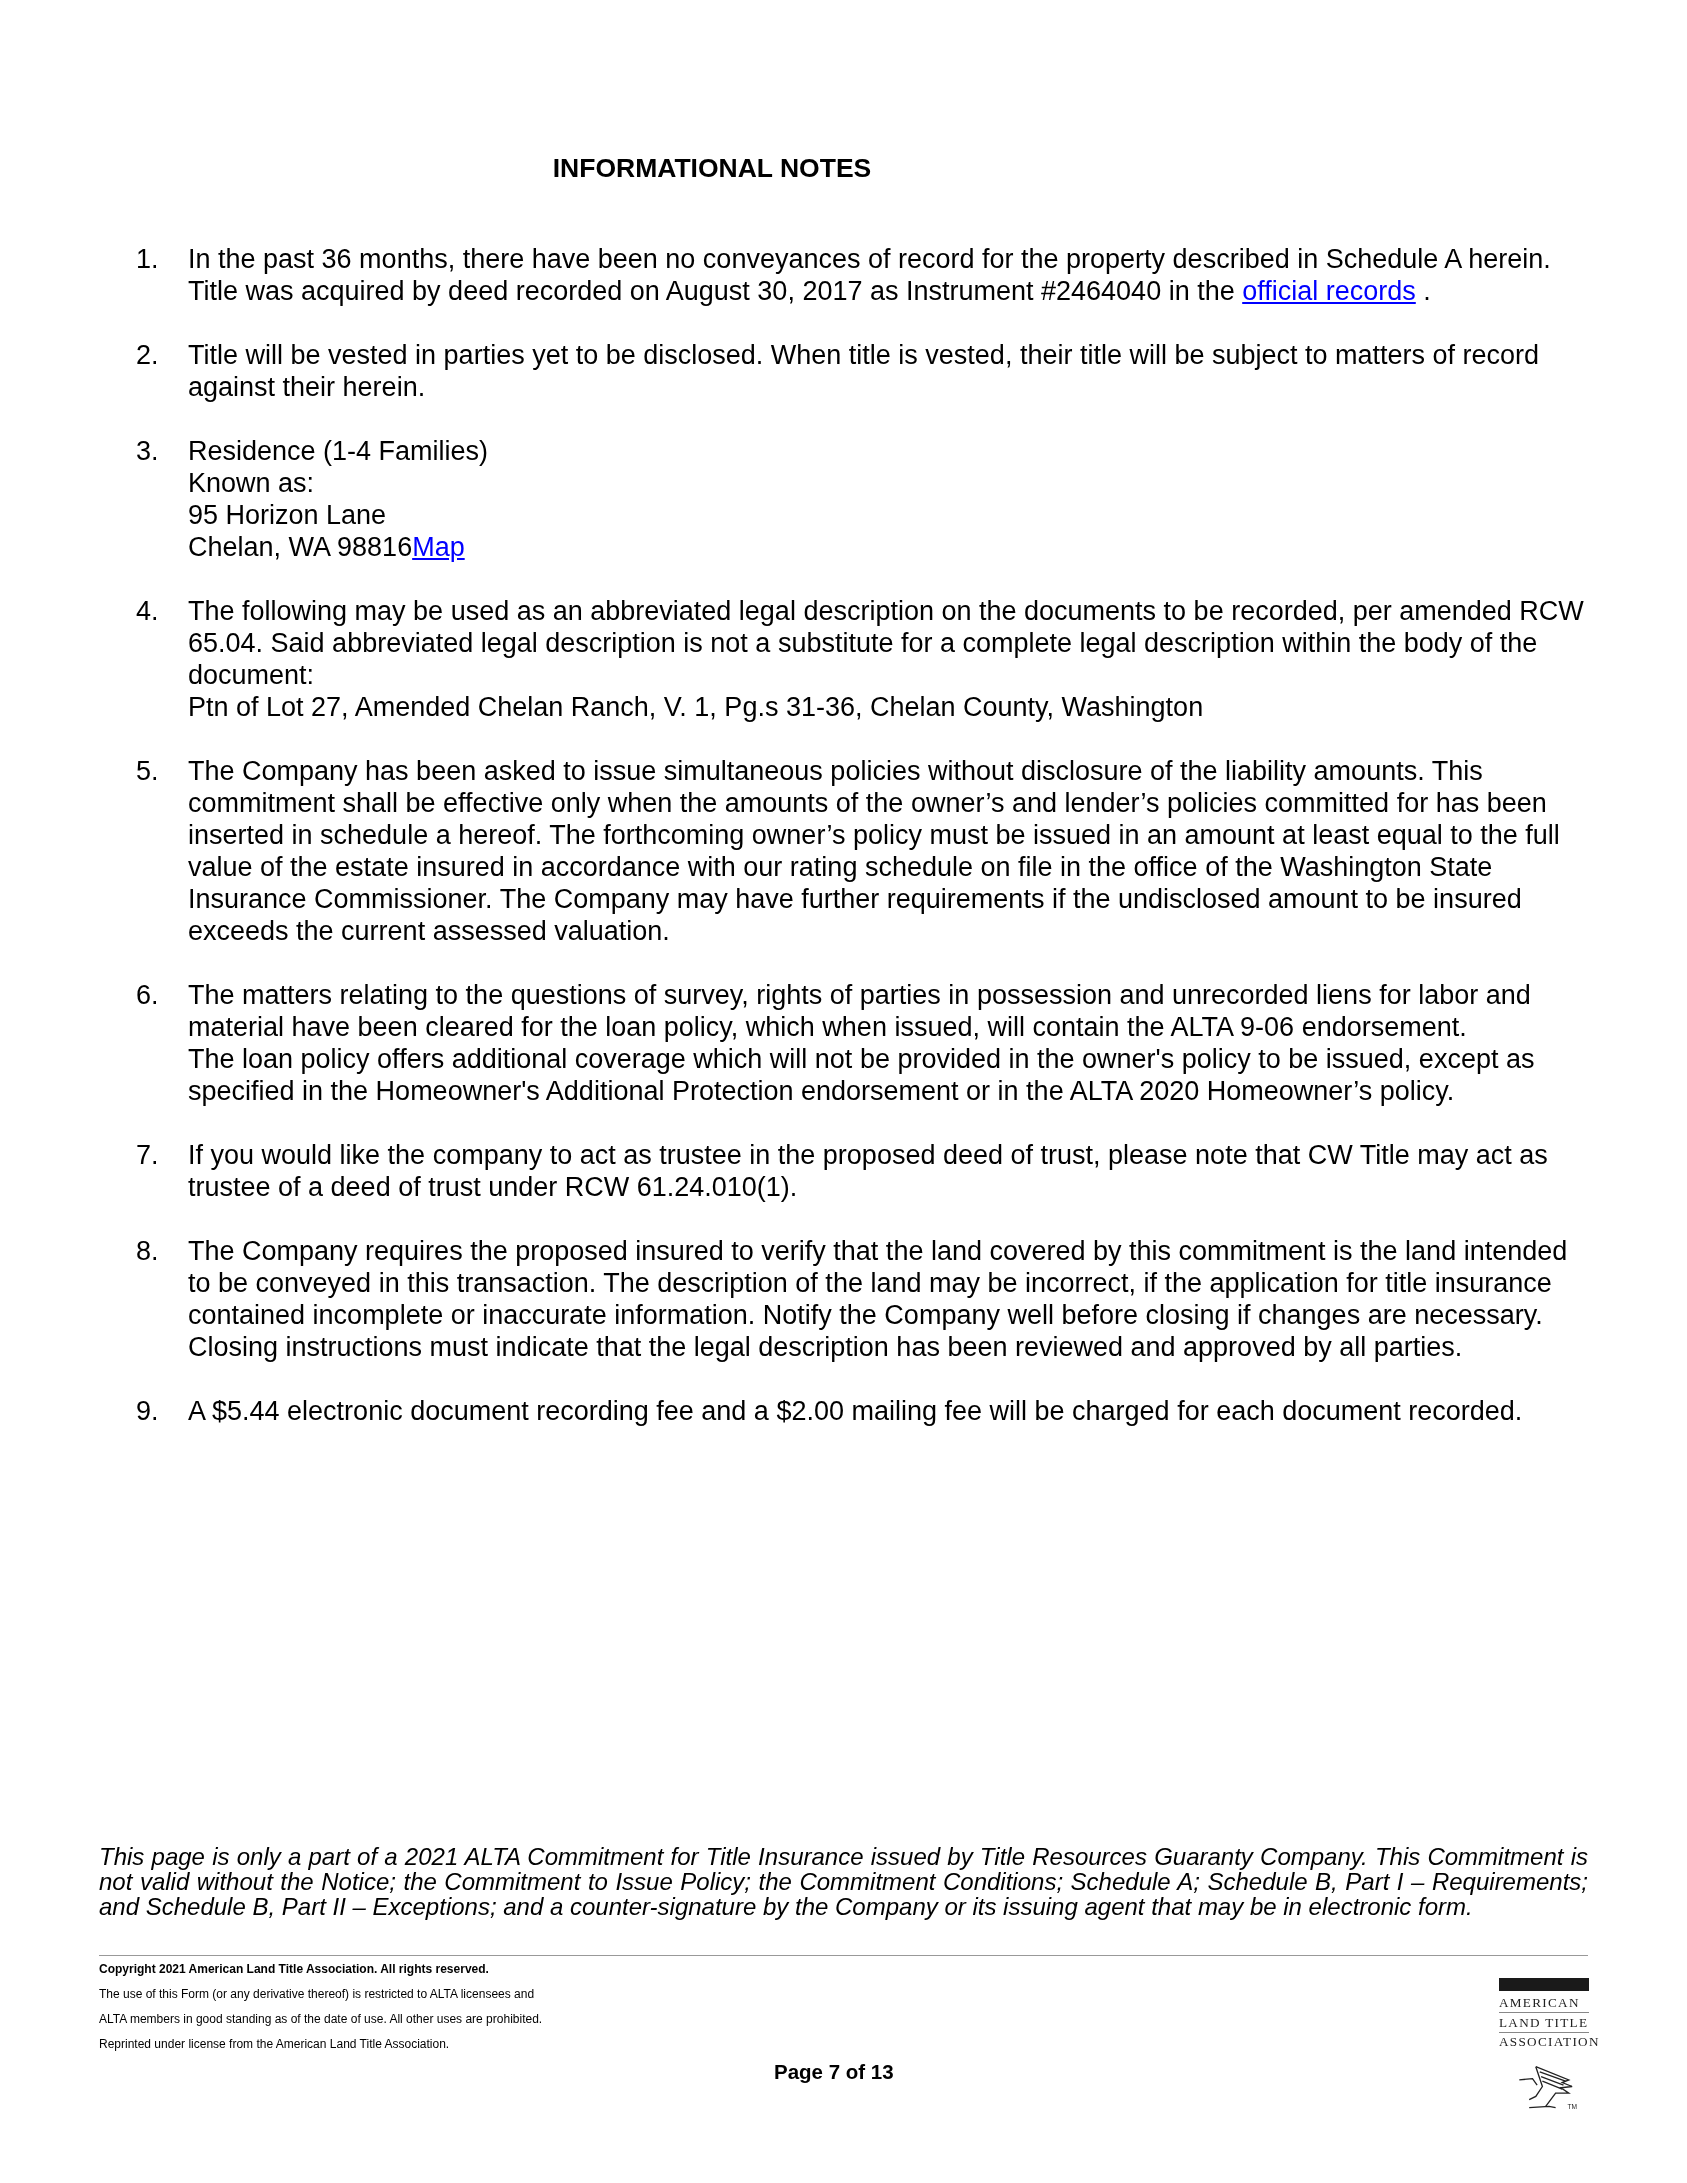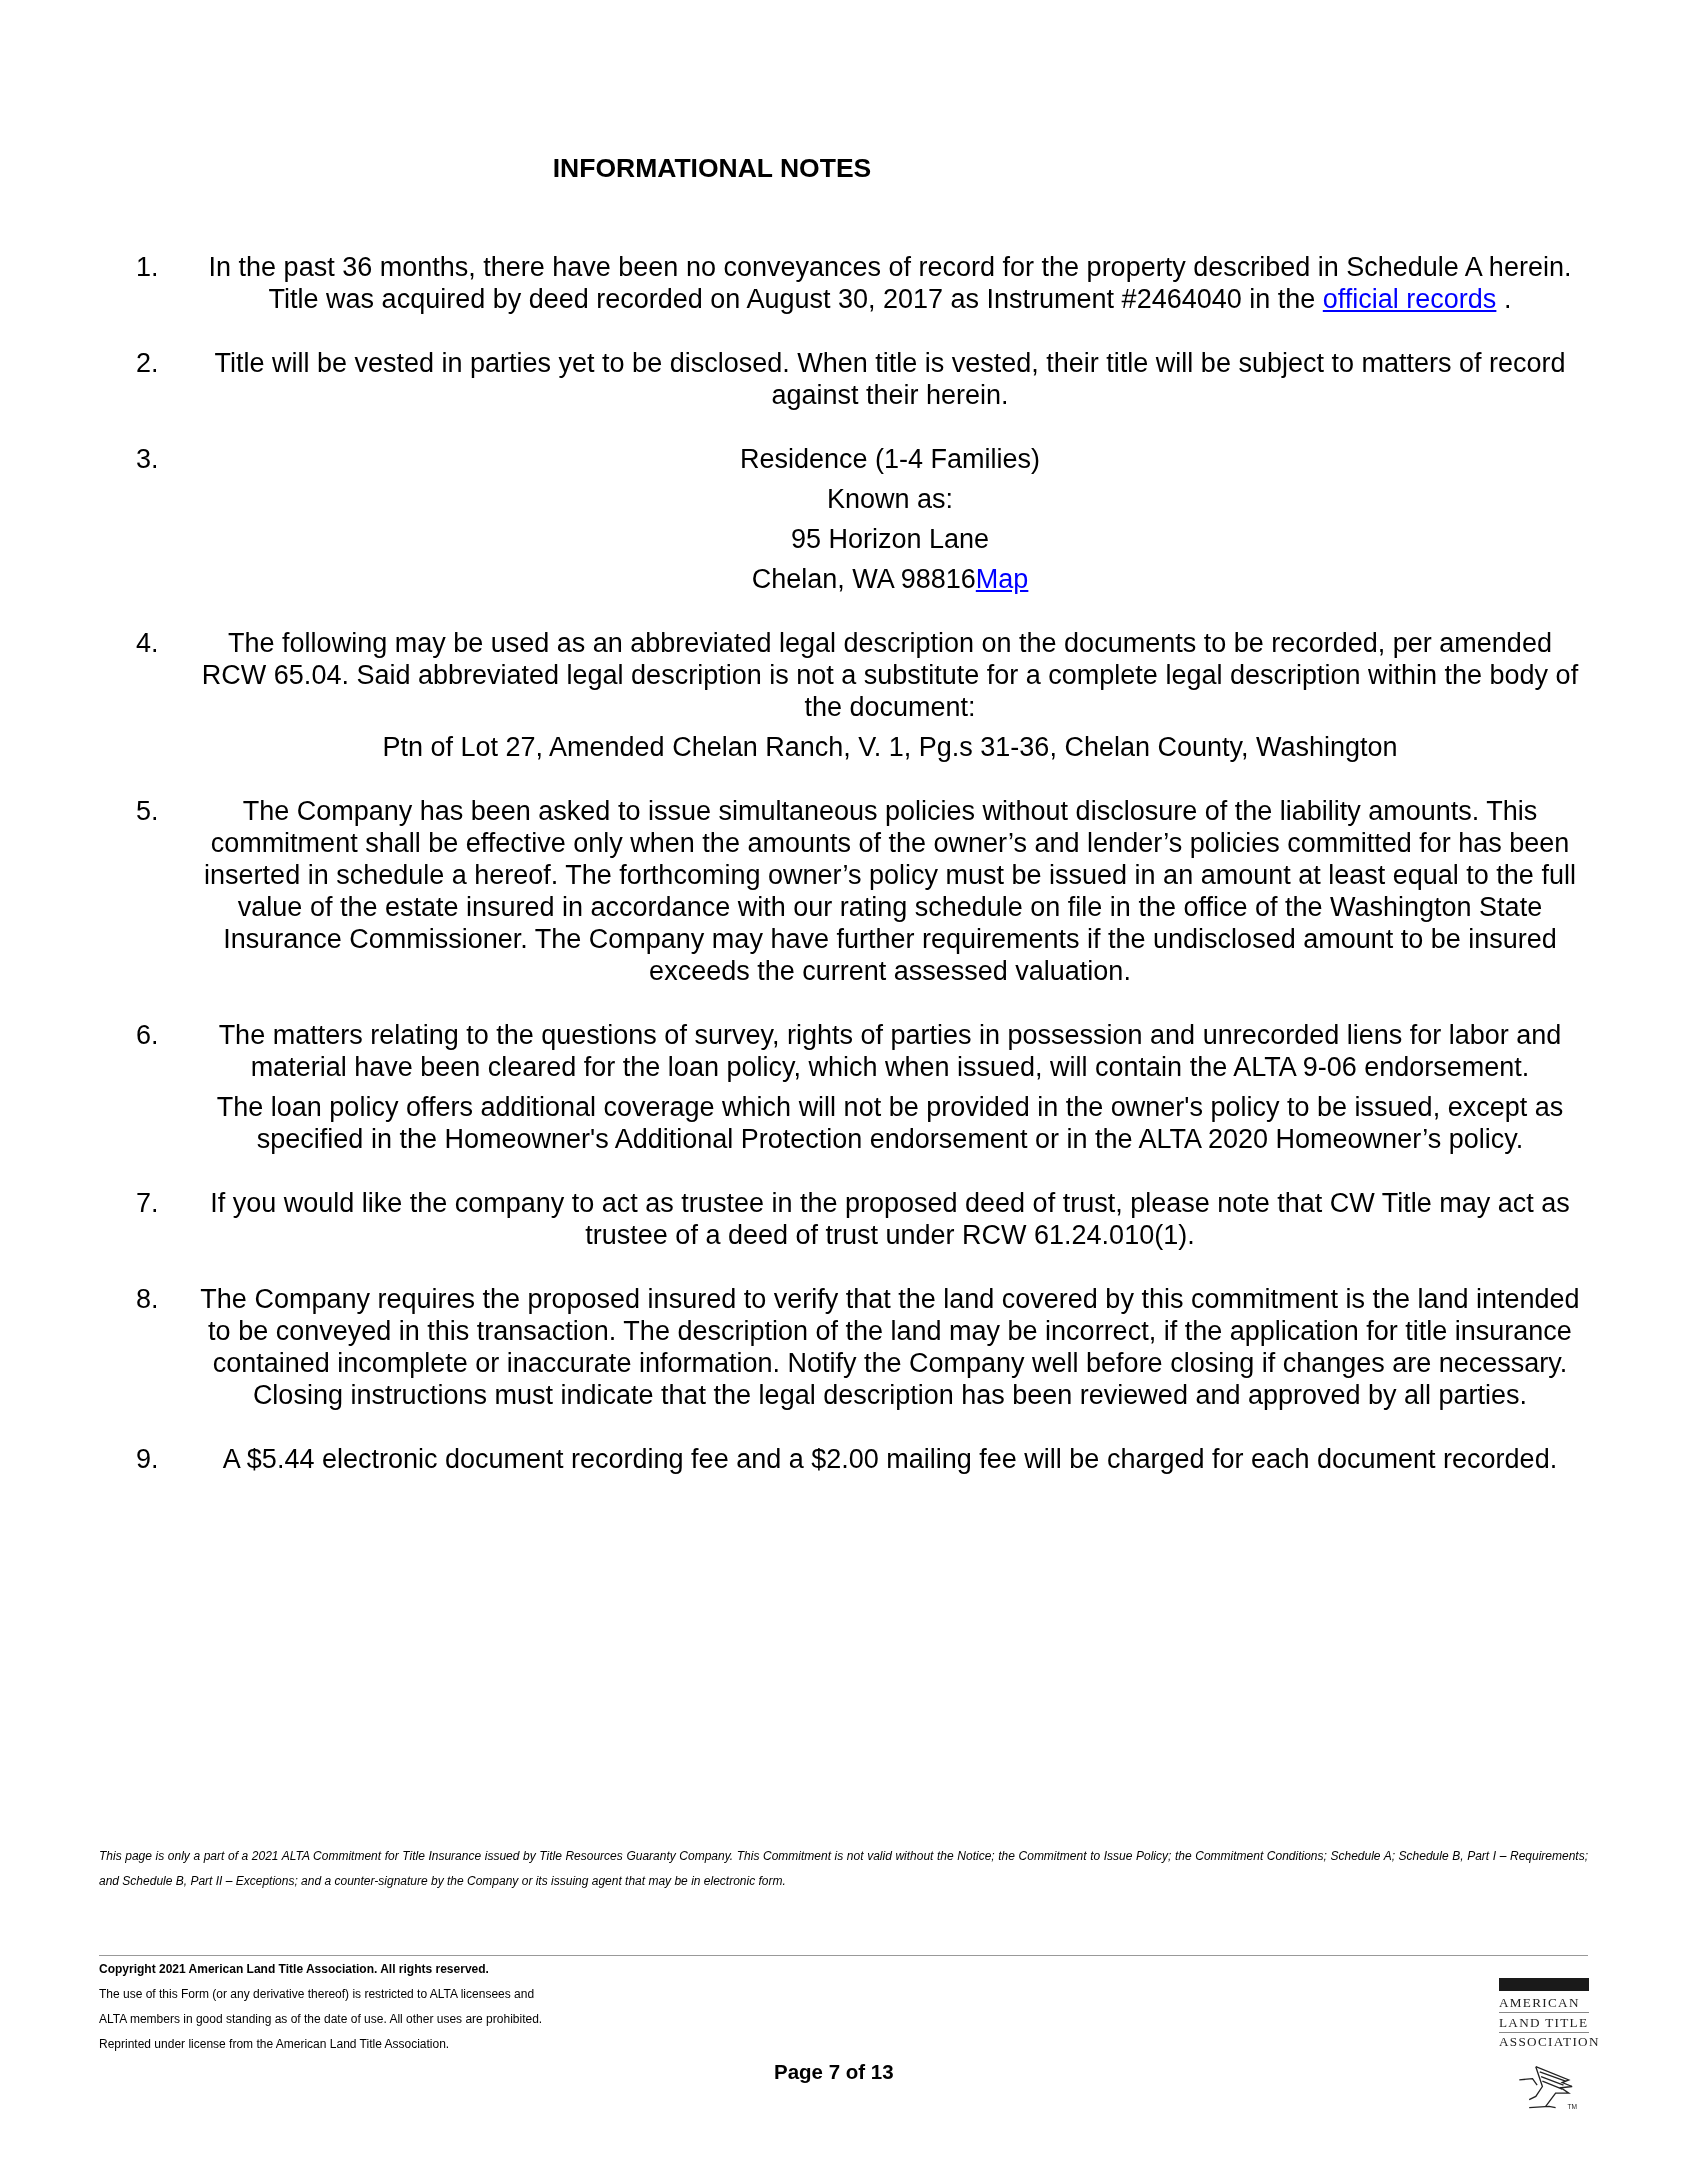--- a/index.html
+++ b/index.html
@@ -10,27 +10,27 @@
     .title {
       position: absolute; top: 152px; left: 0; width: 1424px; text-align: center;
       font-weight: bold; font-size: 26.5px; line-height: 32px;
     }
     .notes {
       position: absolute; top: 243px; left: 136px; width: 1456px;
       font-size: 27px; line-height: 32px;
     }
     .note { position: relative; padding-left: 52px; margin-bottom: 32px; }
     .note .num { position: absolute; left: 0; top: 0; }
-    .note p { margin: 8px; text-align: center; }
+    .note p { margin: 0; }
     .sub { margin-top: 32px; }
     a.link { color: #0000ff; text-decoration: underline; }
 
     .disclaimer {
       position: absolute; top: 1844px; left: 99px; width: 1489px;
-      font-style: italic; font-size: 12px; line-height: 25px; text-align: justify;
+      font-style: italic; font-size: 24px; line-height: 25px; text-align: justify;
       text-align-last: left;
     }
     .rule {
       position: absolute; top: 1955px; left: 99px; width: 1489px; height: 0;
       border-top: 1.3px solid #999;
     }
     .copyright {
       position: absolute; top: 1957px; left: 99px; width: 860px;
       font-size: 12px; line-height: 25px;
     }

